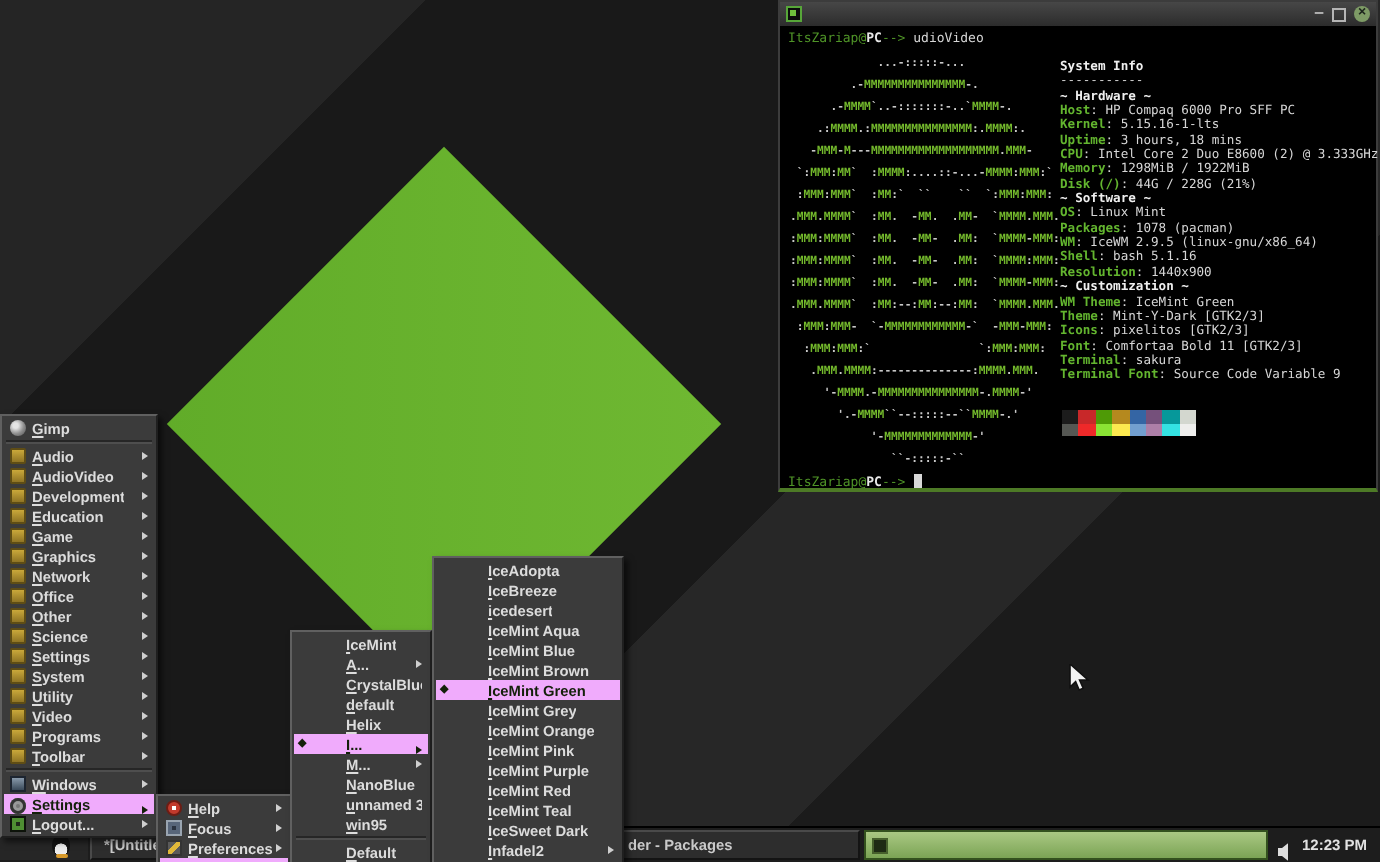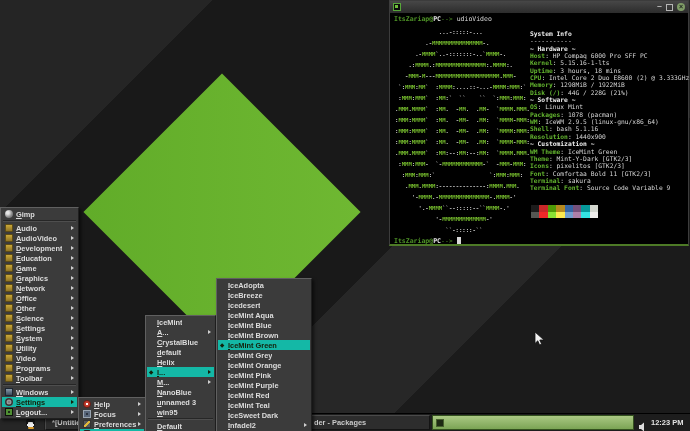--- a/index.html
+++ b/index.html
@@ -16,21 +16,21 @@
   .term-ico{width:8px;height:8px;background:#0c0c0c;border:1px solid #57a639;box-sizing:border-box;}
   .term-ico i{display:block;width:3px;height:3px;margin:1px;background:#6fbf3c;}
   .tb-sp{margin-left:auto;display:flex;align-items:center;gap:4px;}
   .btn-min{color:#b5b5b5;font:700 8px "DejaVu Sans Mono",monospace;line-height:8px;}
   .btn-max{width:5px;height:5px;border:1px solid #b5b5b5;}
   .btn-close{width:8px;height:8px;border-radius:50%;background:#7e9b66;color:#1c241c;
              font:700 7px "Liberation Sans",sans-serif;line-height:8px;text-align:center;}
   .term-body{position:relative;height:230px;font-family:"DejaVu Sans Mono",monospace;}
   .promptline{position:absolute;left:4px;font-size:6.5px;white-space:pre;}
   .p1{top:2px;} .p2{top:224px;}
-  .pu{color:#4f9427;font-weight:700;} .ph{color:#e8e8e8;font-weight:700;}
+  .pu{color:#4f9427;font-weight:400;} .ph{color:#e8e8e8;font-weight:700;}
   .pa{color:#4f9427;} .pc{color:#d6d6d6;}
   .cursor{display:inline-block;width:4px;height:7px;background:#d8d8d8;vertical-align:-1px;}
   .ascii{position:absolute;left:5px;top:8px;font-size:5.6px;line-height:11px;white-space:pre;
          font-weight:700;color:#c9c9c9;}
   .ascii .am{color:#73b82c;}
   .nf-info{position:absolute;left:140px;top:17px;font-size:6.3px;line-height:7.35px;white-space:nowrap;}
   .nf-title,.nf-header{color:#efefef;font-weight:700;}
   .nf-underline{color:#cfcfcf;}
   .nf-k{color:#63b52f;font-weight:700;} .nf-v{color:#d6d6d6;}
   .nf-pal{position:absolute;left:141px;top:192px;}
@@ -40,24 +40,24 @@
         border-bottom-color:#1f1f1f;box-shadow:2px 2px 3px rgba(0,0,0,.55);z-index:5;padding:1px;box-sizing:border-box;}
   #menu1{left:0;top:207px;width:79px;}
   #menu2{left:78px;top:387px;width:68px;margin-top:10px;}
   #menu3{left:145px;top:315px;width:71px;}
   #menu4{left:216px;top:278px;width:96px;}
   .menu-item{height:10px;display:flex;align-items:center;padding:0 3px;position:relative;
              font:700 7.4px "Liberation Sans",sans-serif;color:#dcdcdc;white-space:nowrap;}
   .menu-item .lbl{overflow:hidden;}
   .menu-item .arrow{margin-left:auto;width:0;height:0;border-left:3px solid #cfcfcf;
                     border-top:2.5px solid transparent;border-bottom:2.5px solid transparent;}
-  .menu-item.hl{background:#14b8a6;color:#14200a;}
+  .menu-item.hl{background:#f0abfc;color:#14200a;align-items:flex-end;}
   .menu-item.hl .arrow{border-left-color:#14200a;}
   .menu-sep{height:0;border-top:1px solid #262626;border-bottom:1px solid #4e4e4e;margin:1px 1px;}
-  .pad .menu-item{padding-left:10px;}
+  .pad .menu-item{padding-left:26px;}
   .marker{position:absolute;left:2px;top:2px;font-size:5.5px;line-height:6px;}
   .mi{width:8px;height:8px;display:inline-block;margin-right:3px;flex:none;box-sizing:border-box;}
   .mi-folder{background:linear-gradient(#caa83a,#8f7425);border:1px solid #5f4d15;border-radius:1px;}
   .mi-gimp{background:radial-gradient(circle at 35% 35%,#e5e5e5 18%,#909090 55%,#555 95%);border-radius:50%;}
   .mi-windows{background:linear-gradient(#8899aa,#3a4a5a);border:1px solid #1d2530;}
   .mi-gear{background:#777;border-radius:50%;box-shadow:inset 0 0 0 1.5px #333, inset 0 0 0 3px #999;}
   .mi-logout{background:#1f2a1a;border:1px solid #0d130a;box-shadow:inset 0 0 0 2px #4f8f33;}
   .mi-help{background:radial-gradient(circle,#fff 25%,#c23a2c 28%);border-radius:50%;border:1px solid #6d1d14;}
   .mi-focus{background:#2b3340;border:1px solid #99a4b0;box-shadow:inset 0 0 0 2px #58667a;}
   .mi-prefs{background:linear-gradient(135deg,#5a5a5a 35%,#e0b83a 35%,#e0b83a 65%,#5a5a5a 65%);border:1px solid #333;}

